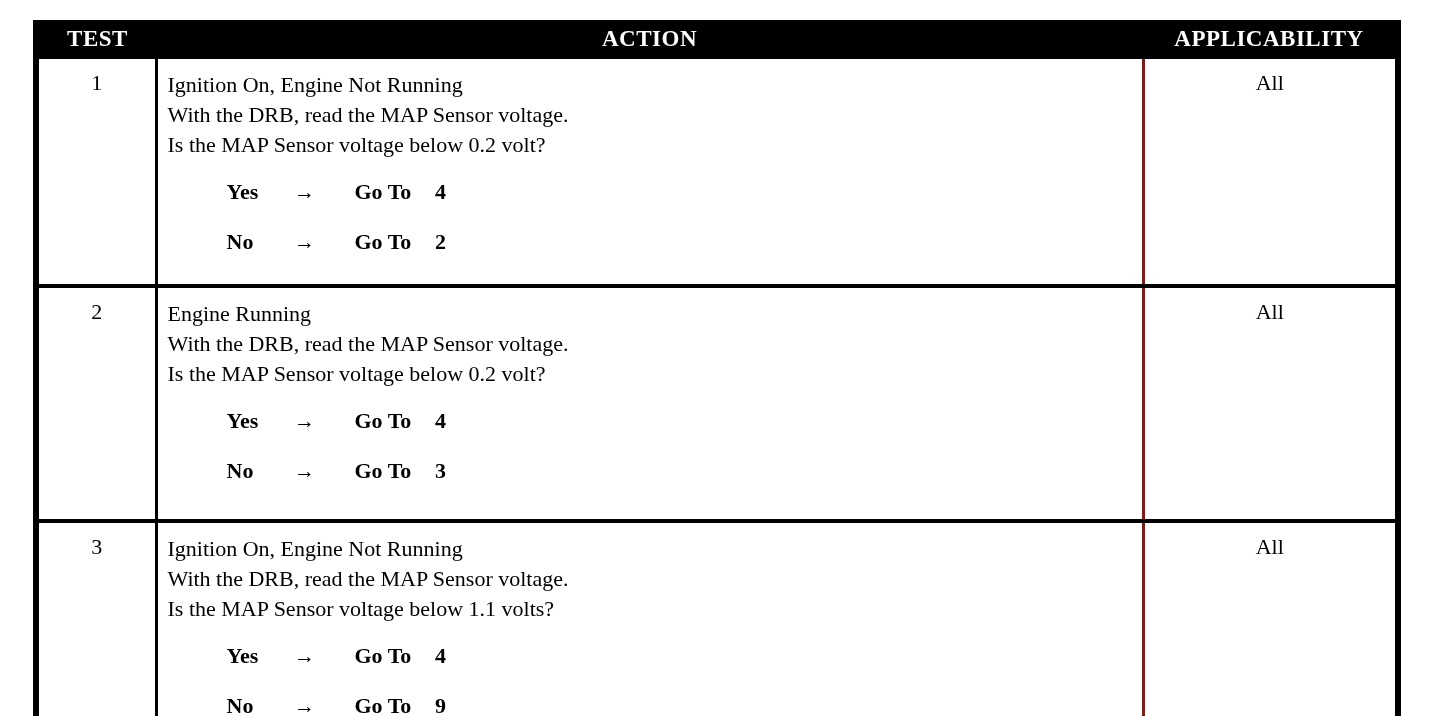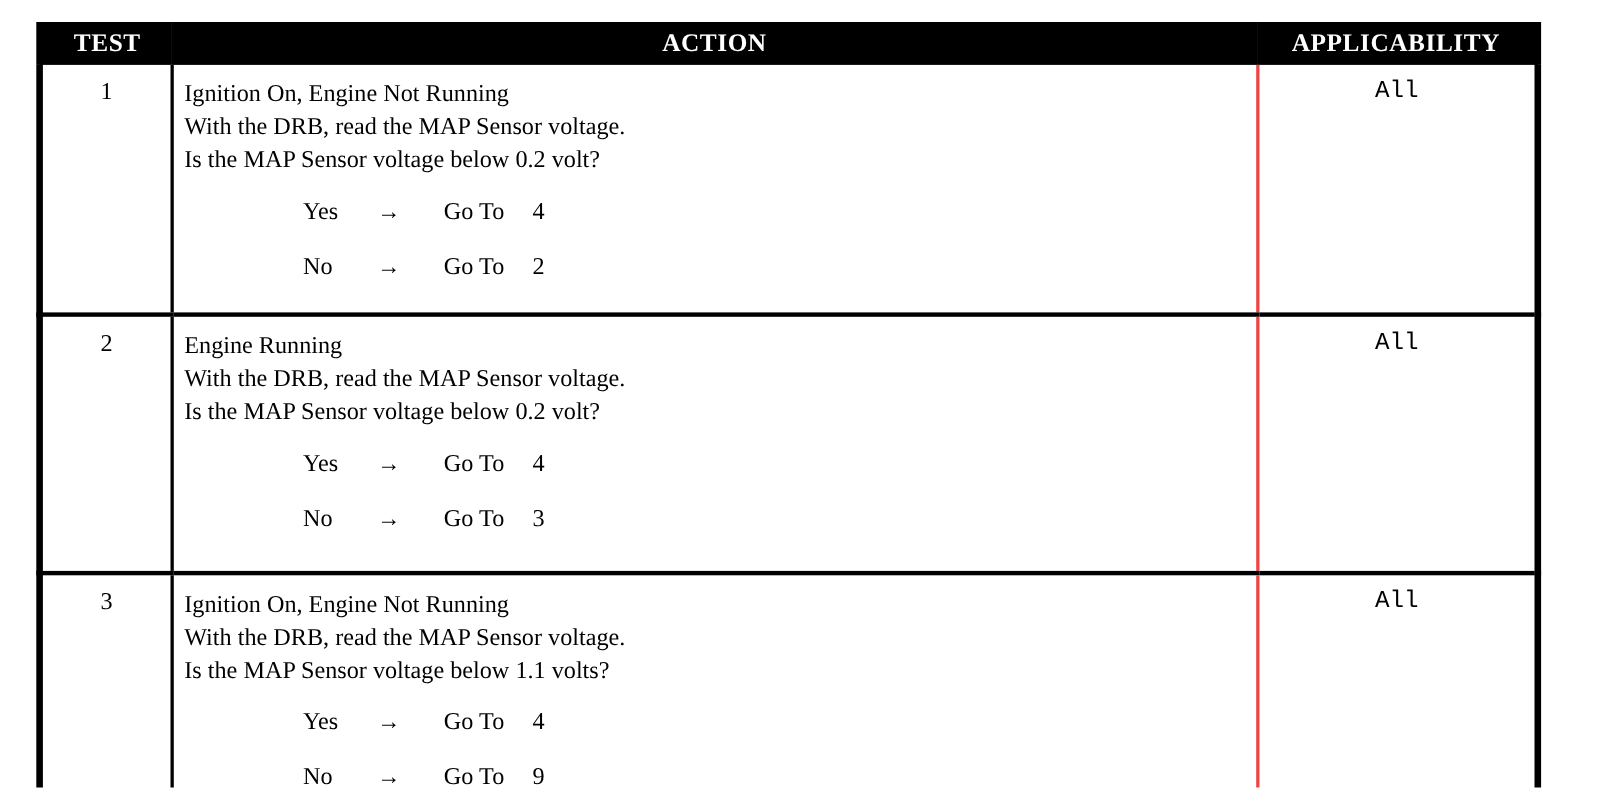--- a/index.html
+++ b/index.html
@@ -76,41 +76,41 @@
 
   td.cell-test {
     text-align: center;
     font-size: 22px;
     padding-top: 11px;
     border-right: 3px solid #000;
   }
 
   td.cell-action {
     padding: 11px 0 14px 10px;
-    border-right: 3px solid #ef4444;
+    border-right: 3px solid #7f1d1d;
   }
 
   td.cell-appl {
     text-align: center;
     font-size: 22px;
     padding-top: 11px;
-    font-family: Liberation Mono, monospace;
   }
 
   
   .action-lines {
     font-size: 22px;
     line-height: 30px;
     white-space: nowrap;
   }
   .action-line { display: block; }
 
   .branches {
     margin-top: 19px;
-    margin-left: 108px;
+    margin-left: 59px;
+    font-weight: bold;
   }
   .branch-row {
     display: block;
     font-size: 22px;
     line-height: 26px;
     margin-bottom: 24px;
     white-space: nowrap;
   }
   .branch-row:last-child { margin-bottom: 0; }
 

